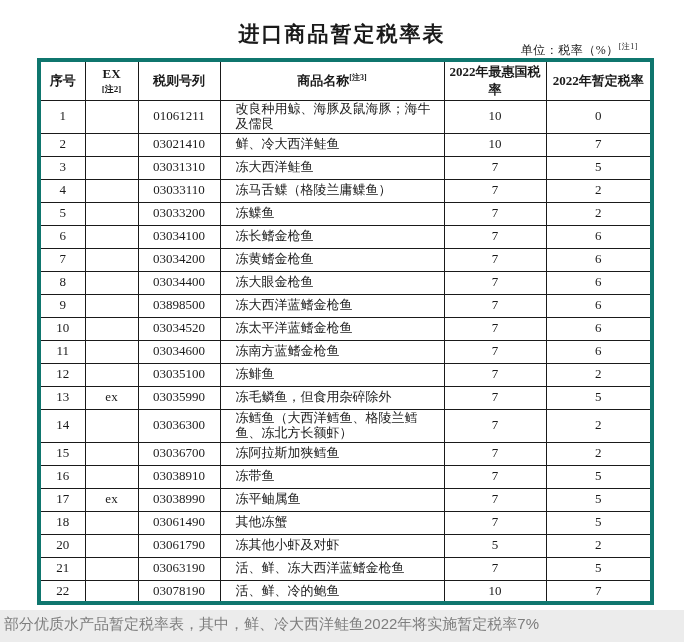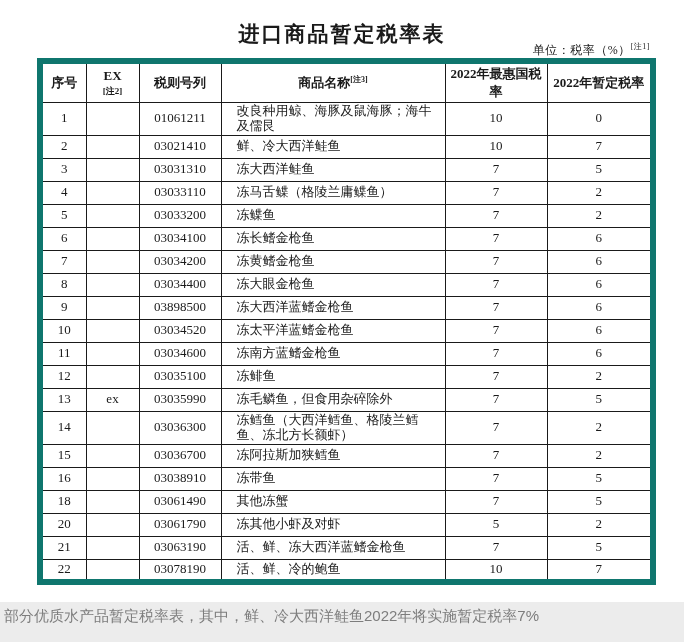--- a/index.html
+++ b/index.html
@@ -14,33 +14,33 @@
   .doc-title {
     text-align: center;
     font-size: 21px;
     font-weight: bold;
     padding-top: 20px;
     letter-spacing: 2px;
   }
   .unit-note {
     position: absolute;
     top: 41px;
-    right: 34px;
+    right: 46px;
     font-size: 12px;
     letter-spacing: 0.5px;
   }
   .unit-note sup { font-size: 8px; }
   table.tariff {
     position: absolute;
     top: 58px;
     left: 37px;
     width: 613px;
     border-collapse: collapse;
     table-layout: fixed;
-    border: 6px solid #0f766e;
+    border: 4px solid #0f766e;
   }
   .tariff th, .tariff td {
     border: 1px solid #1a1a1a;
     font-size: 13px;
     text-align: center;
     vertical-align: middle;
     padding: 1px 2px;
     overflow: hidden;
   }
   .tariff thead th { height: 38px; font-weight: bold; }
@@ -50,21 +50,21 @@
   .col-index { width: 46px; }
   .col-ex { width: 53px; }
   .col-no { width: 82px; }
   .col-name { width: 224px; }
   .col-mfn { width: 102px; }
   .col-prov { width: 106px; }
   .tariff td.c-name { text-align: left; padding-left: 15px; }
   .caption-bar {
     position: absolute;
     left: 0; right: 0; bottom: 0;
-    height: 40px;
+    height: 32px;
     background: #ececec;
     color: #7d7d7d;
     font-family: "Liberation Sans", sans-serif;
     font-size: 15px;
     line-height: 28px;
     padding-left: 4px;
     white-space: nowrap;
   }
 </style>
 </head>
@@ -219,20 +219,28 @@
   </tr>
       <tr>
     <td class="c-index">16</td>
     <td class="c-ex"></td>
     <td class="c-no">03038910</td>
     <td class="c-name">冻带鱼</td>
     <td class="c-mfn">7</td>
     <td class="c-prov">5</td>
   </tr>
       <tr>
+    <td class="c-index">17</td>
+    <td class="c-ex">ex</td>
+    <td class="c-no">03038990</td>
+    <td class="c-name">冻平鲉属鱼</td>
+    <td class="c-mfn">7</td>
+    <td class="c-prov">5</td>
+  </tr>
+      <tr>
     <td class="c-index">18</td>
     <td class="c-ex"></td>
     <td class="c-no">03061490</td>
     <td class="c-name">其他冻蟹</td>
     <td class="c-mfn">7</td>
     <td class="c-prov">5</td>
   </tr>
       <tr>
     <td class="c-index">20</td>
     <td class="c-ex"></td>

